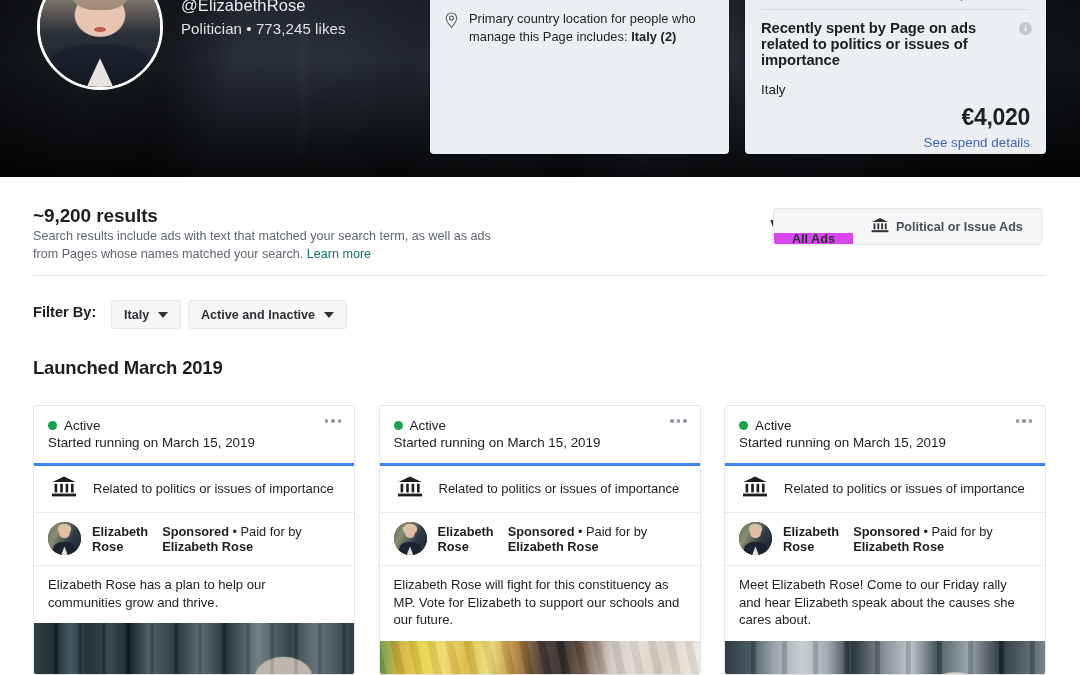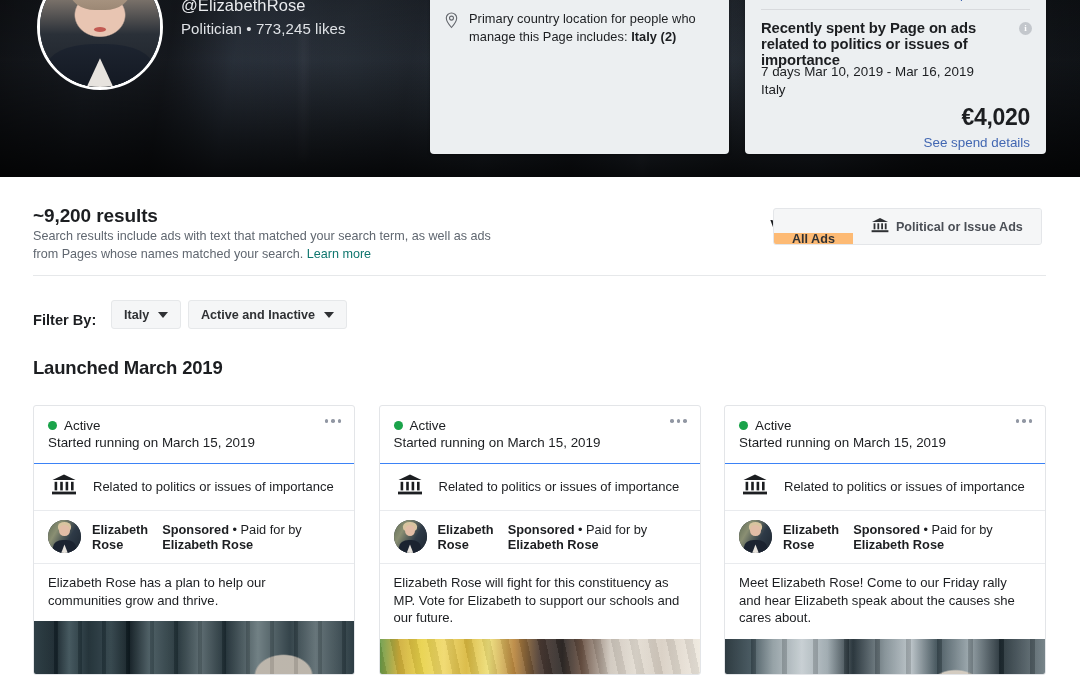--- a/index.html
+++ b/index.html
@@ -177,30 +177,30 @@
     border-radius: 3px; overflow: hidden;
     background: #f5f6f7;
     border: 1px solid #e4e6e9;
   }
   .view-btn {
     display: flex; align-items: center; justify-content: center;
     gap: 7px; padding: 0 18px;
     font-size: 12.6px; font-weight: bold; color: #4b4f56;
     cursor: pointer; background: #f5f6f7;
   }
-  .view-btn.active { background: #fdba74; color: #2f3134; margin-top: 24px; }
+  .view-btn.active { background: #d946ef; color: #2f3134; margin-top: 24px; }
 
   .section-divider {
     position: absolute; left: 33px; top: 275px; width: 1013px;
     height: 1px; background: #e6e8ea;
   }
 
   
   .filter-label {
-    position: absolute; left: 33px; top: 312px;
+    position: absolute; left: 33px; top: 304px;
     font-size: 14.6px; font-weight: bold; color: #1c1e21;
   }
   .filter-pill {
     position: absolute; height: 29px;
     display: flex; align-items: center; gap: 9px;
     padding: 0 12px;
     background: #f5f6f7; border: 1px solid #e6e8ea; border-radius: 3px;
     font-size: 12.6px; font-weight: bold; color: #2f3134;
     cursor: pointer;
   }
@@ -224,21 +224,21 @@
     position: absolute; top: 0; width: 322px;
     background: #ffffff;
     border: 1px solid #e3e5e8;
     border-radius: 3px;
     overflow: hidden;
   }
   .ad-card:nth-child(1) { left: 0px; height: 270px; }
   .ad-card:nth-child(2) { left: 345.5px; height: 270px; }
   .ad-card:nth-child(3) { left: 691px; height: 270px; }
 
-  .card-sec { padding: 12px 14px 13px 14px; border-bottom: 1px solid #3b82f6; position: relative; }
+  .card-sec { padding: 12px 14px 13px 14px; border-bottom: 3px solid #3b82f6; position: relative; }
   .status-row { display: flex; align-items: center; gap: 7px; }
   .dot { width: 9px; height: 9px; border-radius: 50%; background: #1aa34a; }
   .status-text { font-size: 13.4px; color: #1c1e21; }
   .started-text { font-size: 13.4px; color: #1c1e21; margin-top: 2px; }
   .kebab {
     position: absolute; right: 13px; top: 13px;
     display: flex; gap: 3px; cursor: pointer;
   }
   .kebab i { width: 3.5px; height: 3.5px; border-radius: 50%; background: #9197a3; display: block; }
 
@@ -363,21 +363,20 @@
       </span>
       <span class="loc-text"><span>Primary country location for people who manage this Page includes: </span><b>Italy (2)</b></span>
     </div>
   </div>
 
   <div class="info-card" id="spend-card">
     <div class="spend-top-link">See spend details</div>
     <div class="spend-divider"></div>
     <div class="spend-title">Recently spent by Page on ads related to politics or issues of importance</div>
     <div class="info-i">i</div>
-    <div class="spend-range">7 days  Mar 10, 2019 - Mar 16, 2019</div>
     <div class="spend-country">Italy</div>
     <div class="spend-amount">€4,020</div>
     <div class="spend-link">See spend details</div>
   </div>
 
   <div class="results-title">~9,200 results</div>
   <div class="results-desc"><span>Search results include ads with text that matched your search term, as well as ads from Pages whose names matched your search. </span><a href="#">Learn more</a></div>
 
   <div class="view-label">View:</div>
   <div class="view-toggle">

